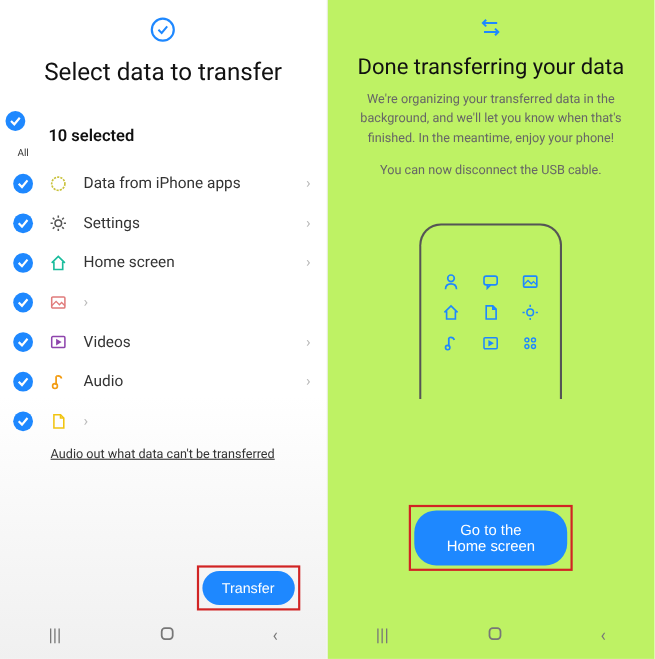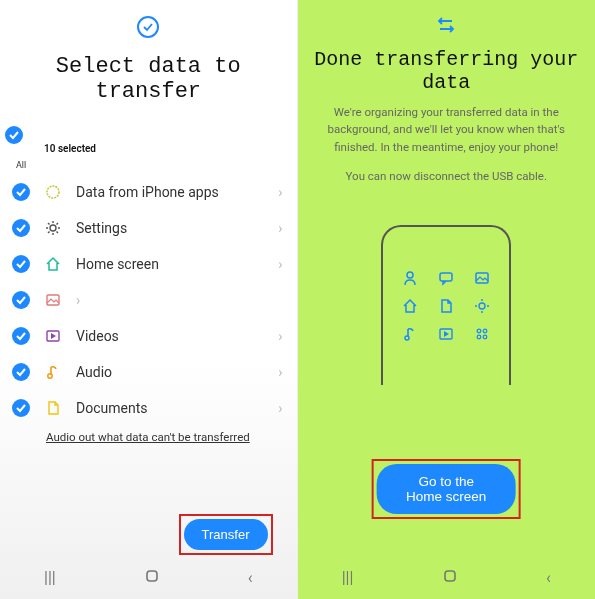--- a/index.html
+++ b/index.html
@@ -39,21 +39,20 @@
     color: #1e88ff;
     font-size: 16px;
     line-height: 1;
   }
   .title {
     text-align: center;
     font-size: 22px;
     font-weight: 400;
     color: #111;
     padding: 6px 10px 14px;
-    font-family: Liberation Mono, monospace;
   }
   .title-r {
     font-size: 20px;
     padding: 0 10px 10px;
   }
   .subtext {
     text-align: center;
     font-size: 11.5px;
     color: #666;
     line-height: 1.5;
@@ -71,21 +70,21 @@
     display: flex; flex-direction: column; align-items: center;
     width: 26px;
     margin-right: 10px;
   }
   .all-label {
     font-size: 9px;
     color: #333;
     margin-top: 16px;
   }
   .selected-text {
-    font-size: 10px;
+    font-size: 15px;
     font-weight: 600;
     color: #111;
   }
   .list { flex: 1; overflow: hidden; }
   .item {
     display: flex;
     align-items: center;
     padding: 9px 14px 9px 12px;
   }
   .check {
@@ -305,21 +304,20 @@
           <svg width="10" height="10" viewBox="0 0 10 10">
             <path d="M1 5 L4 8 L9 2" stroke="#fff" stroke-width="2" fill="none"></path>
           </svg>
         </span>
       <span class="cat-icon">
           <svg width="16" height="16" viewBox="0 0 16 16">
             <path d="M4 2 H10 L13 5 V14 H4 Z" fill="none" stroke="#f1c40f" stroke-width="1.4"></path>
             <path d="M10 2 V5 H13" fill="none" stroke="#f1c40f" stroke-width="1.4"></path>
           </svg>
         </span>
-      <span class="item-label">Documents</span>
       <span class="chev">›</span>
     </div>
 
     <div class="link">Audio out what data can't be transferred</div>
   </div>
 
   <div class="transfer-wrap redbox">
     <button class="btn btn-small">Transfer</button>
   </div>
 

